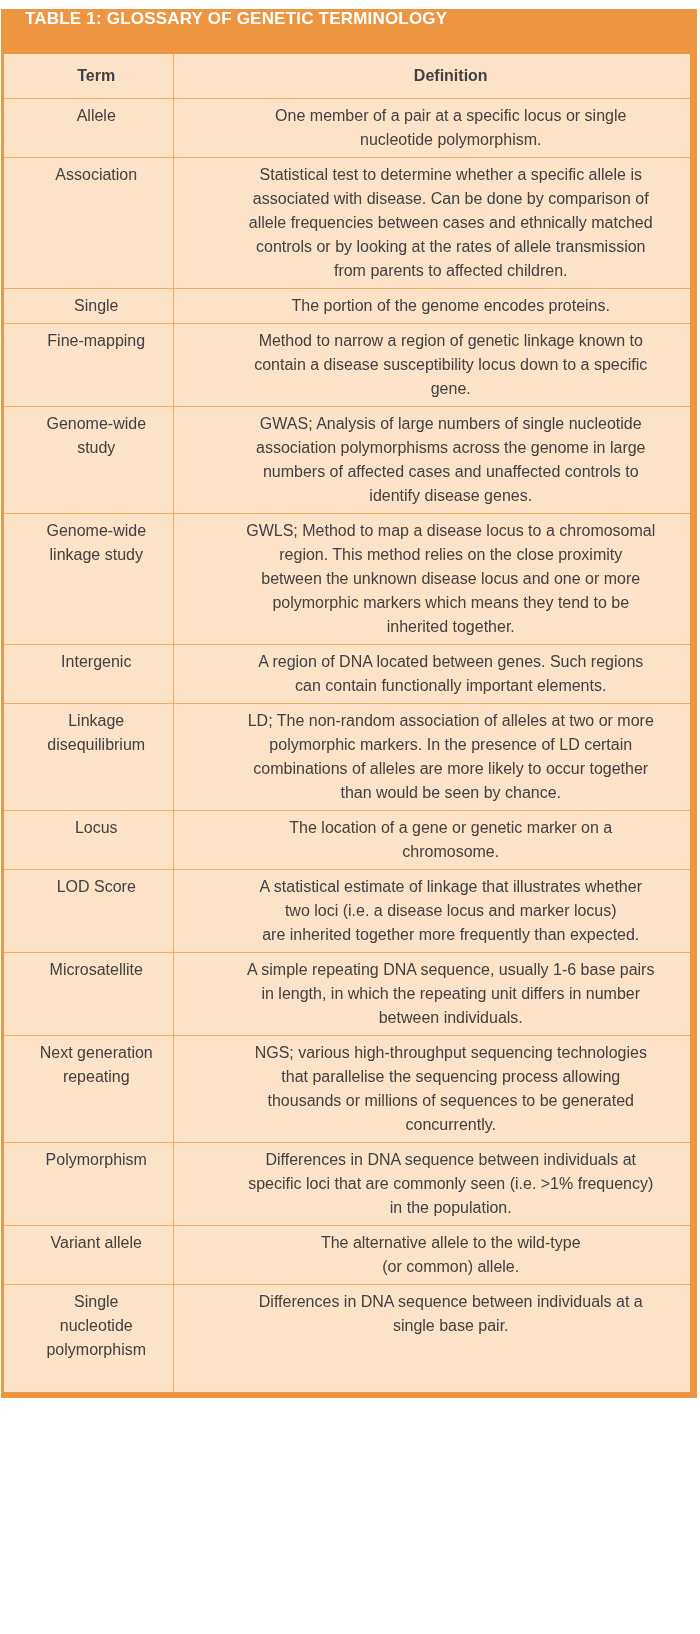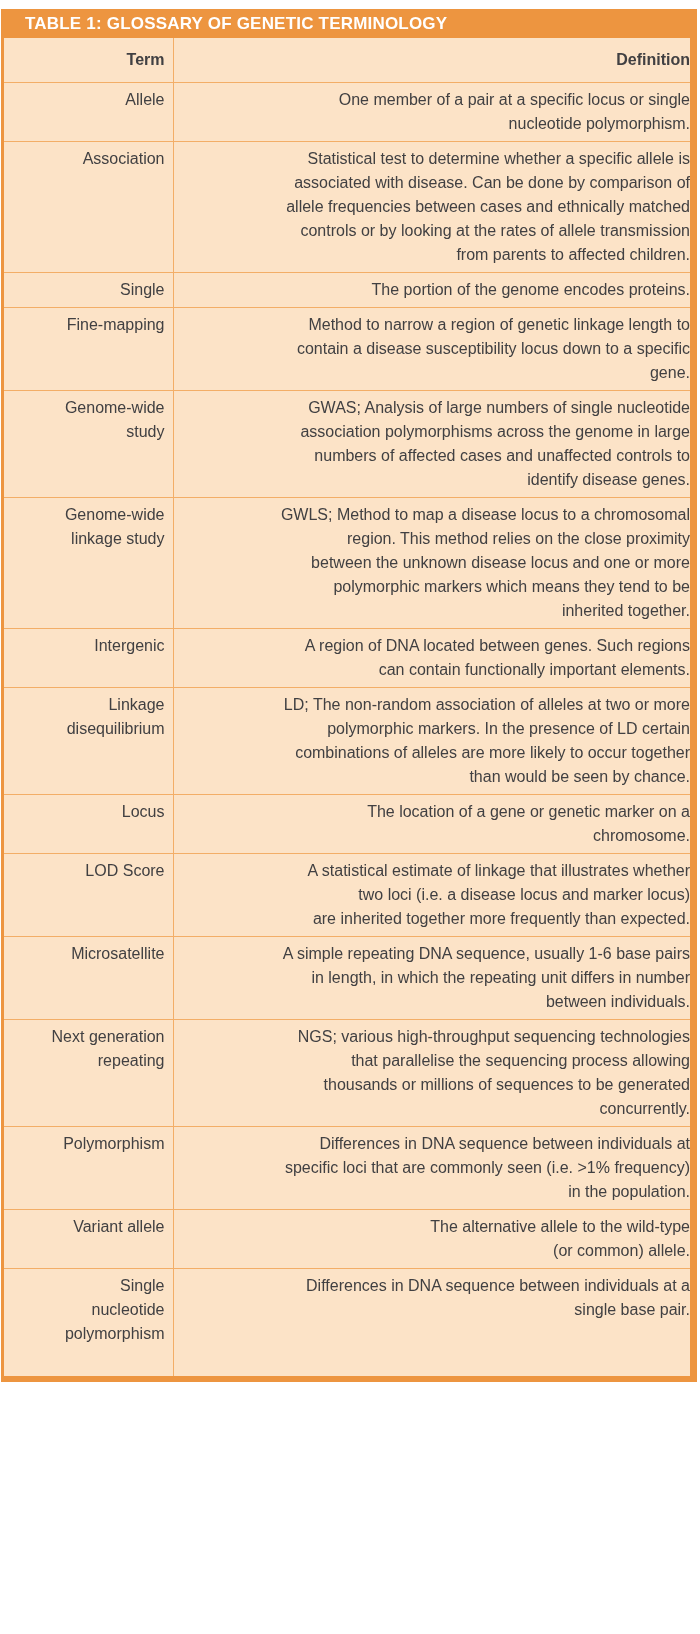--- a/index.html
+++ b/index.html
@@ -18,39 +18,38 @@
   }
   .sheet{
     margin:9px 3px 8px 1px;
     border-left:3px solid var(--accent);
     border-right:7px solid var(--accent);
     border-bottom:6px solid var(--accent);
     background:var(--row-bg);
   }
   .title-bar{
     background:var(--accent);
-    height:29px;
+    height:45px;
     display:flex;
-    align-items:center;
     padding-left:21px;
   }
   .title-bar span{
     color:var(--title-text);
     font-weight:bold;
     font-size:17px;
     letter-spacing:0.2px;
   }
   table{
     width:100%;
     border-collapse:collapse;
     table-layout:fixed;
   }
   th,td{
     vertical-align:top;
-    text-align:right;
+    text-align:center;
     font-size:16px;
     line-height:24px;
     white-space:pre-line;
     color:var(--text);
   }
   col.c-term{width:169px;}
   thead th{
     font-weight:bold;
     padding-top:10px;
     padding-bottom:10px;
@@ -107,21 +106,21 @@
   </tr>
 
 
   <tr>
     <td class="term-cell">Single</td>
     <td class="def-cell">The portion of the genome encodes proteins.</td>
   </tr>
 
   <tr>
     <td class="term-cell">Fine-mapping</td>
-    <td class="def-cell">Method to narrow a region of genetic linkage length to
+    <td class="def-cell">Method to narrow a region of genetic linkage known to
 contain a disease susceptibility locus down to a specific
 gene.</td>
   </tr>
 
 
   <tr>
     <td class="term-cell">Genome-wide
 study</td>
     <td class="def-cell">GWAS; Analysis of large numbers of single nucleotide
 association polymorphisms across the genome in large

